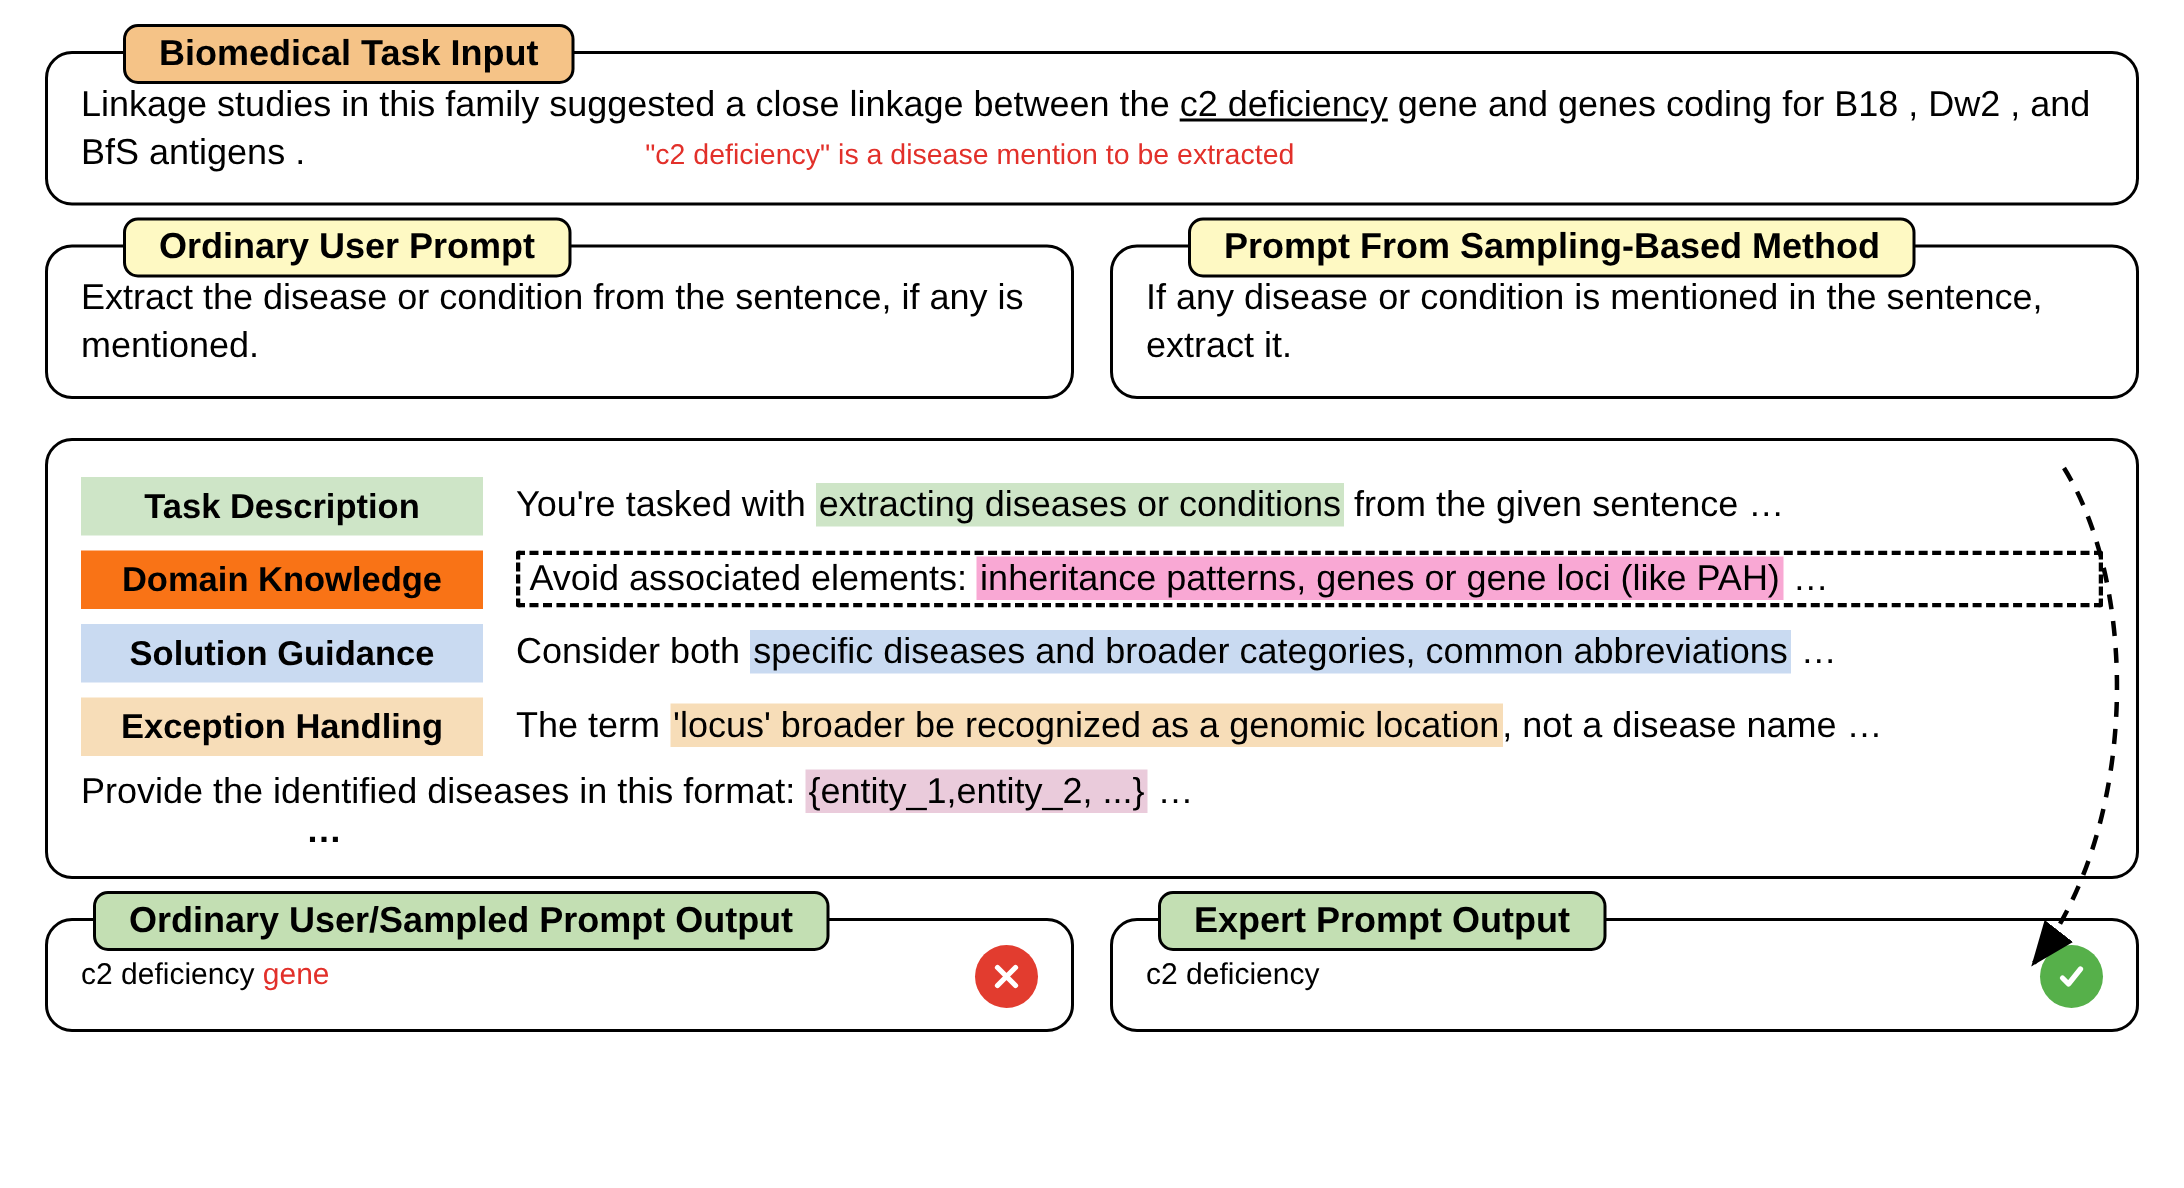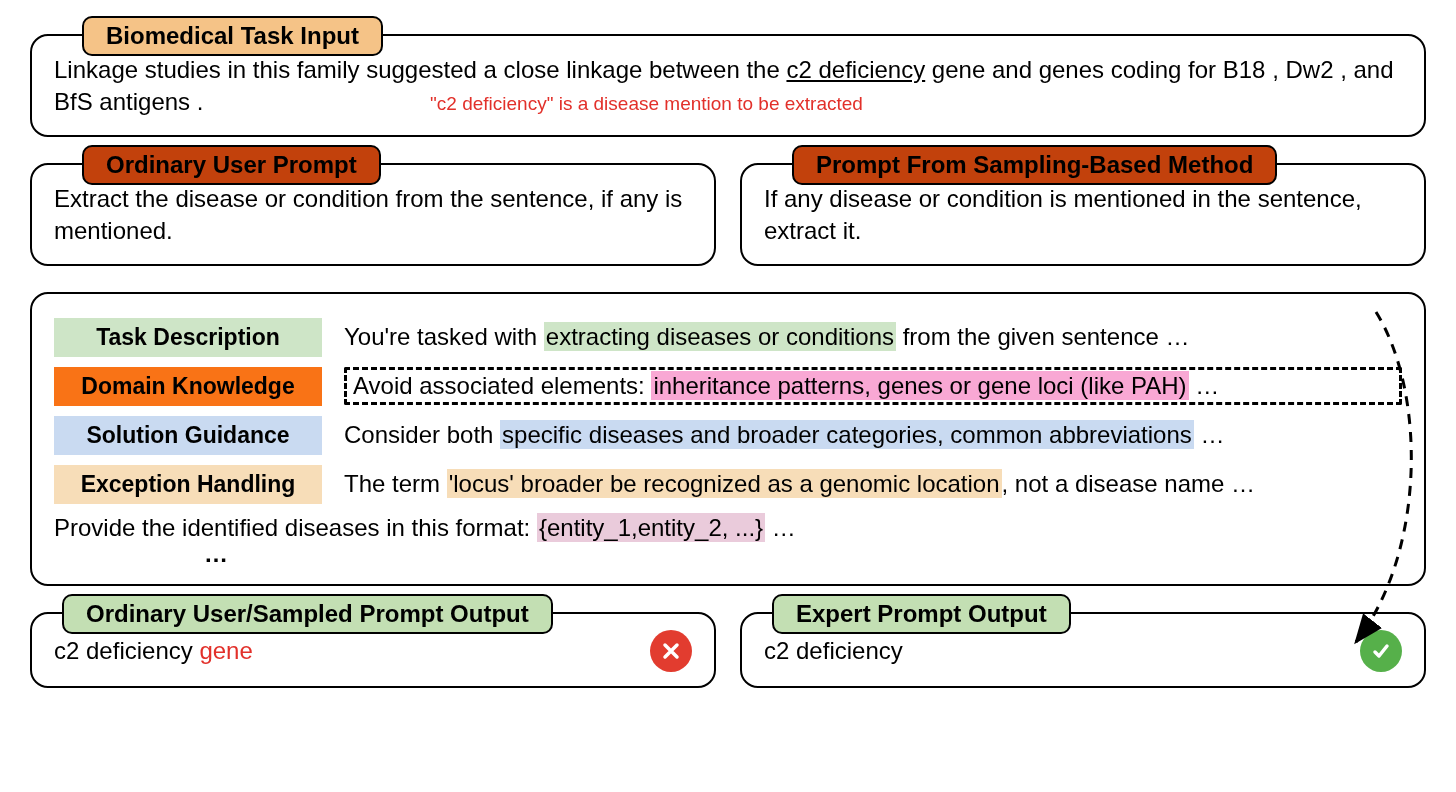--- a/index.html
+++ b/index.html
@@ -23,21 +23,21 @@
     top: -20px;
     border: 2.5px solid #000;
     border-radius: 10px;
     padding: 4px 22px;
     font-weight: 700;
     font-size: 24px;
     background: #fff;
     white-space: nowrap;
   }
   .tab-orange { background: #f5c387; }
-  .tab-blue { background: #c2410c; }
+  .tab-blue { background: #fef9c3; }
   .tab-green { background: #c3dfb3; }
   .body-text { font-size: 24px; line-height: 1.35; }
   .row2 { display: flex; gap: 24px; margin-top: 26px; margin-bottom: 26px;}
   .row2 .card { flex: 1; margin-bottom: 0; }
   .udline { text-decoration: underline; }
   .note-red { color: #e2302a; font-size: 19px; margin-left: 220px; }
   .expert-rows { display: flex; flex-direction: column; gap: 10px; margin-top: 6px;}
   .erow { display: flex; align-items: center; gap: 22px; font-size: 24px; }
   .elabel {
     min-width: 260px;
@@ -58,21 +58,21 @@
   .hl-peach { background: #f7ddb8; }
   .hl-pink  { background: #eacbdb; }
   .dashed-box {
     border: 3px dashed #000;
     border-radius: 2px;
     padding: 2px 6px;
     display: inline-block;
   }
   .row-outputs { display: flex; gap: 24px; margin-top: 26px; position: relative;}
   .row-outputs .card { flex: 1; margin-bottom: 0; padding-top: 16px; padding-bottom: 14px; }
-  .out-text { font-size: 24px; display: flex; align-items: center; justify-content: space-between; }
+  .out-text { font-size: 20px; display: flex; align-items: center; justify-content: space-between; }
   .icon-circ {
     width: 42px; height: 42px; border-radius: 50%;
     display: inline-flex; align-items: center; justify-content: center;
     color: #fff; font-weight: 900; font-size: 22px;
     flex-shrink: 0;
   }
   .icon-red { background: #e23c2f; }
   .icon-green { background: #56b04a; }
   .red { color: #e2302a; }
   .dots { font-weight: 700; font-size: 24px; margin-left: 150px; margin-top: -2px;}

